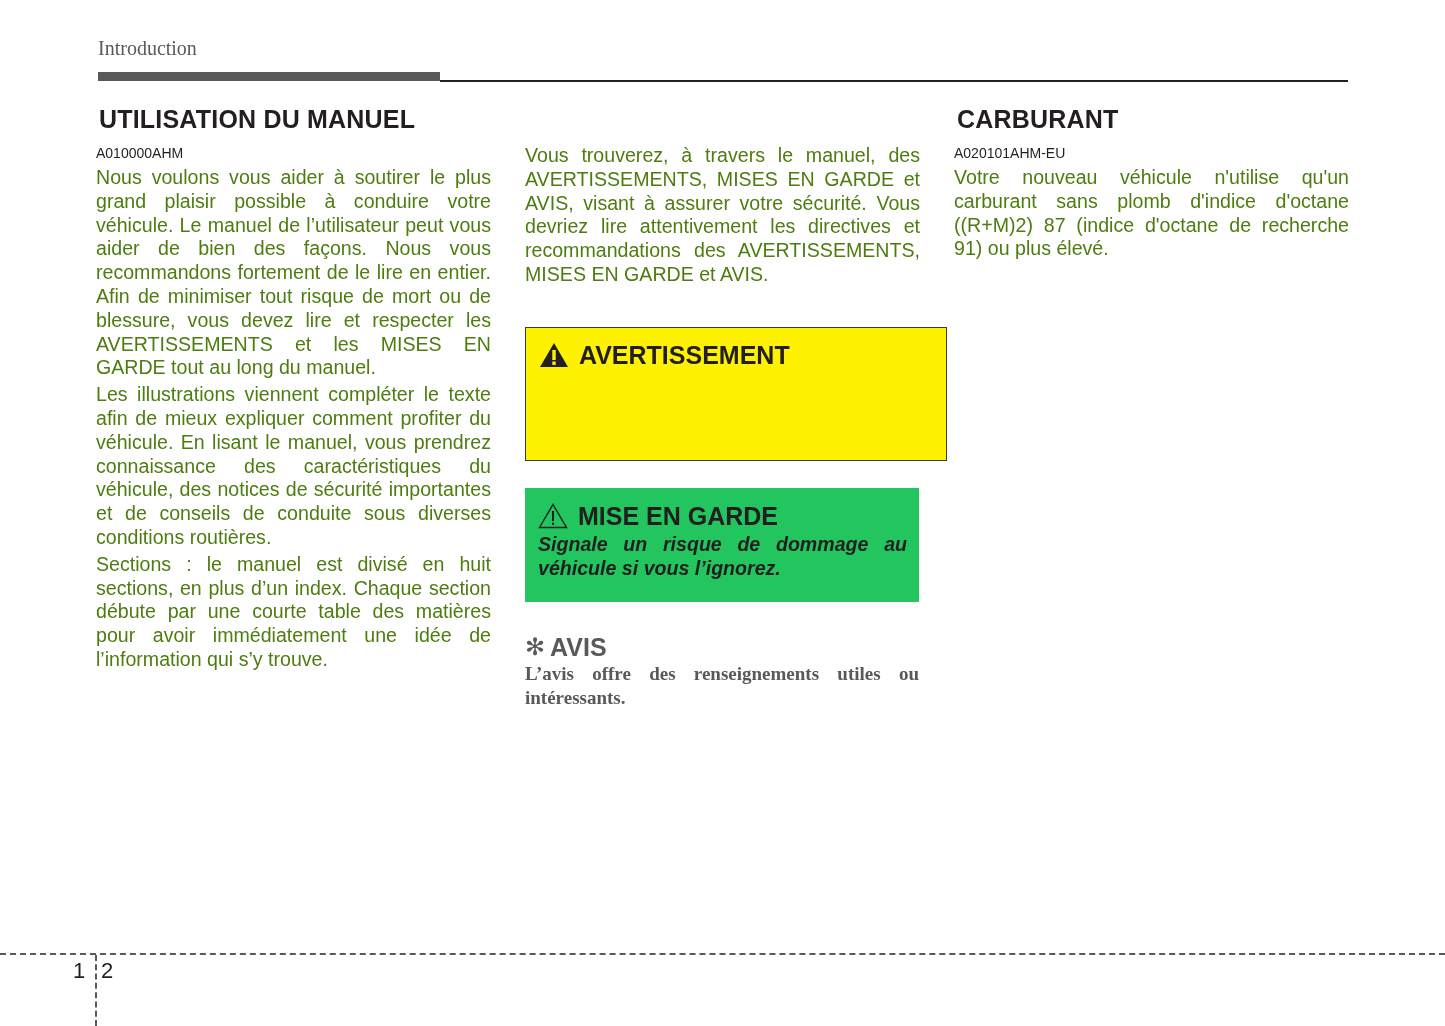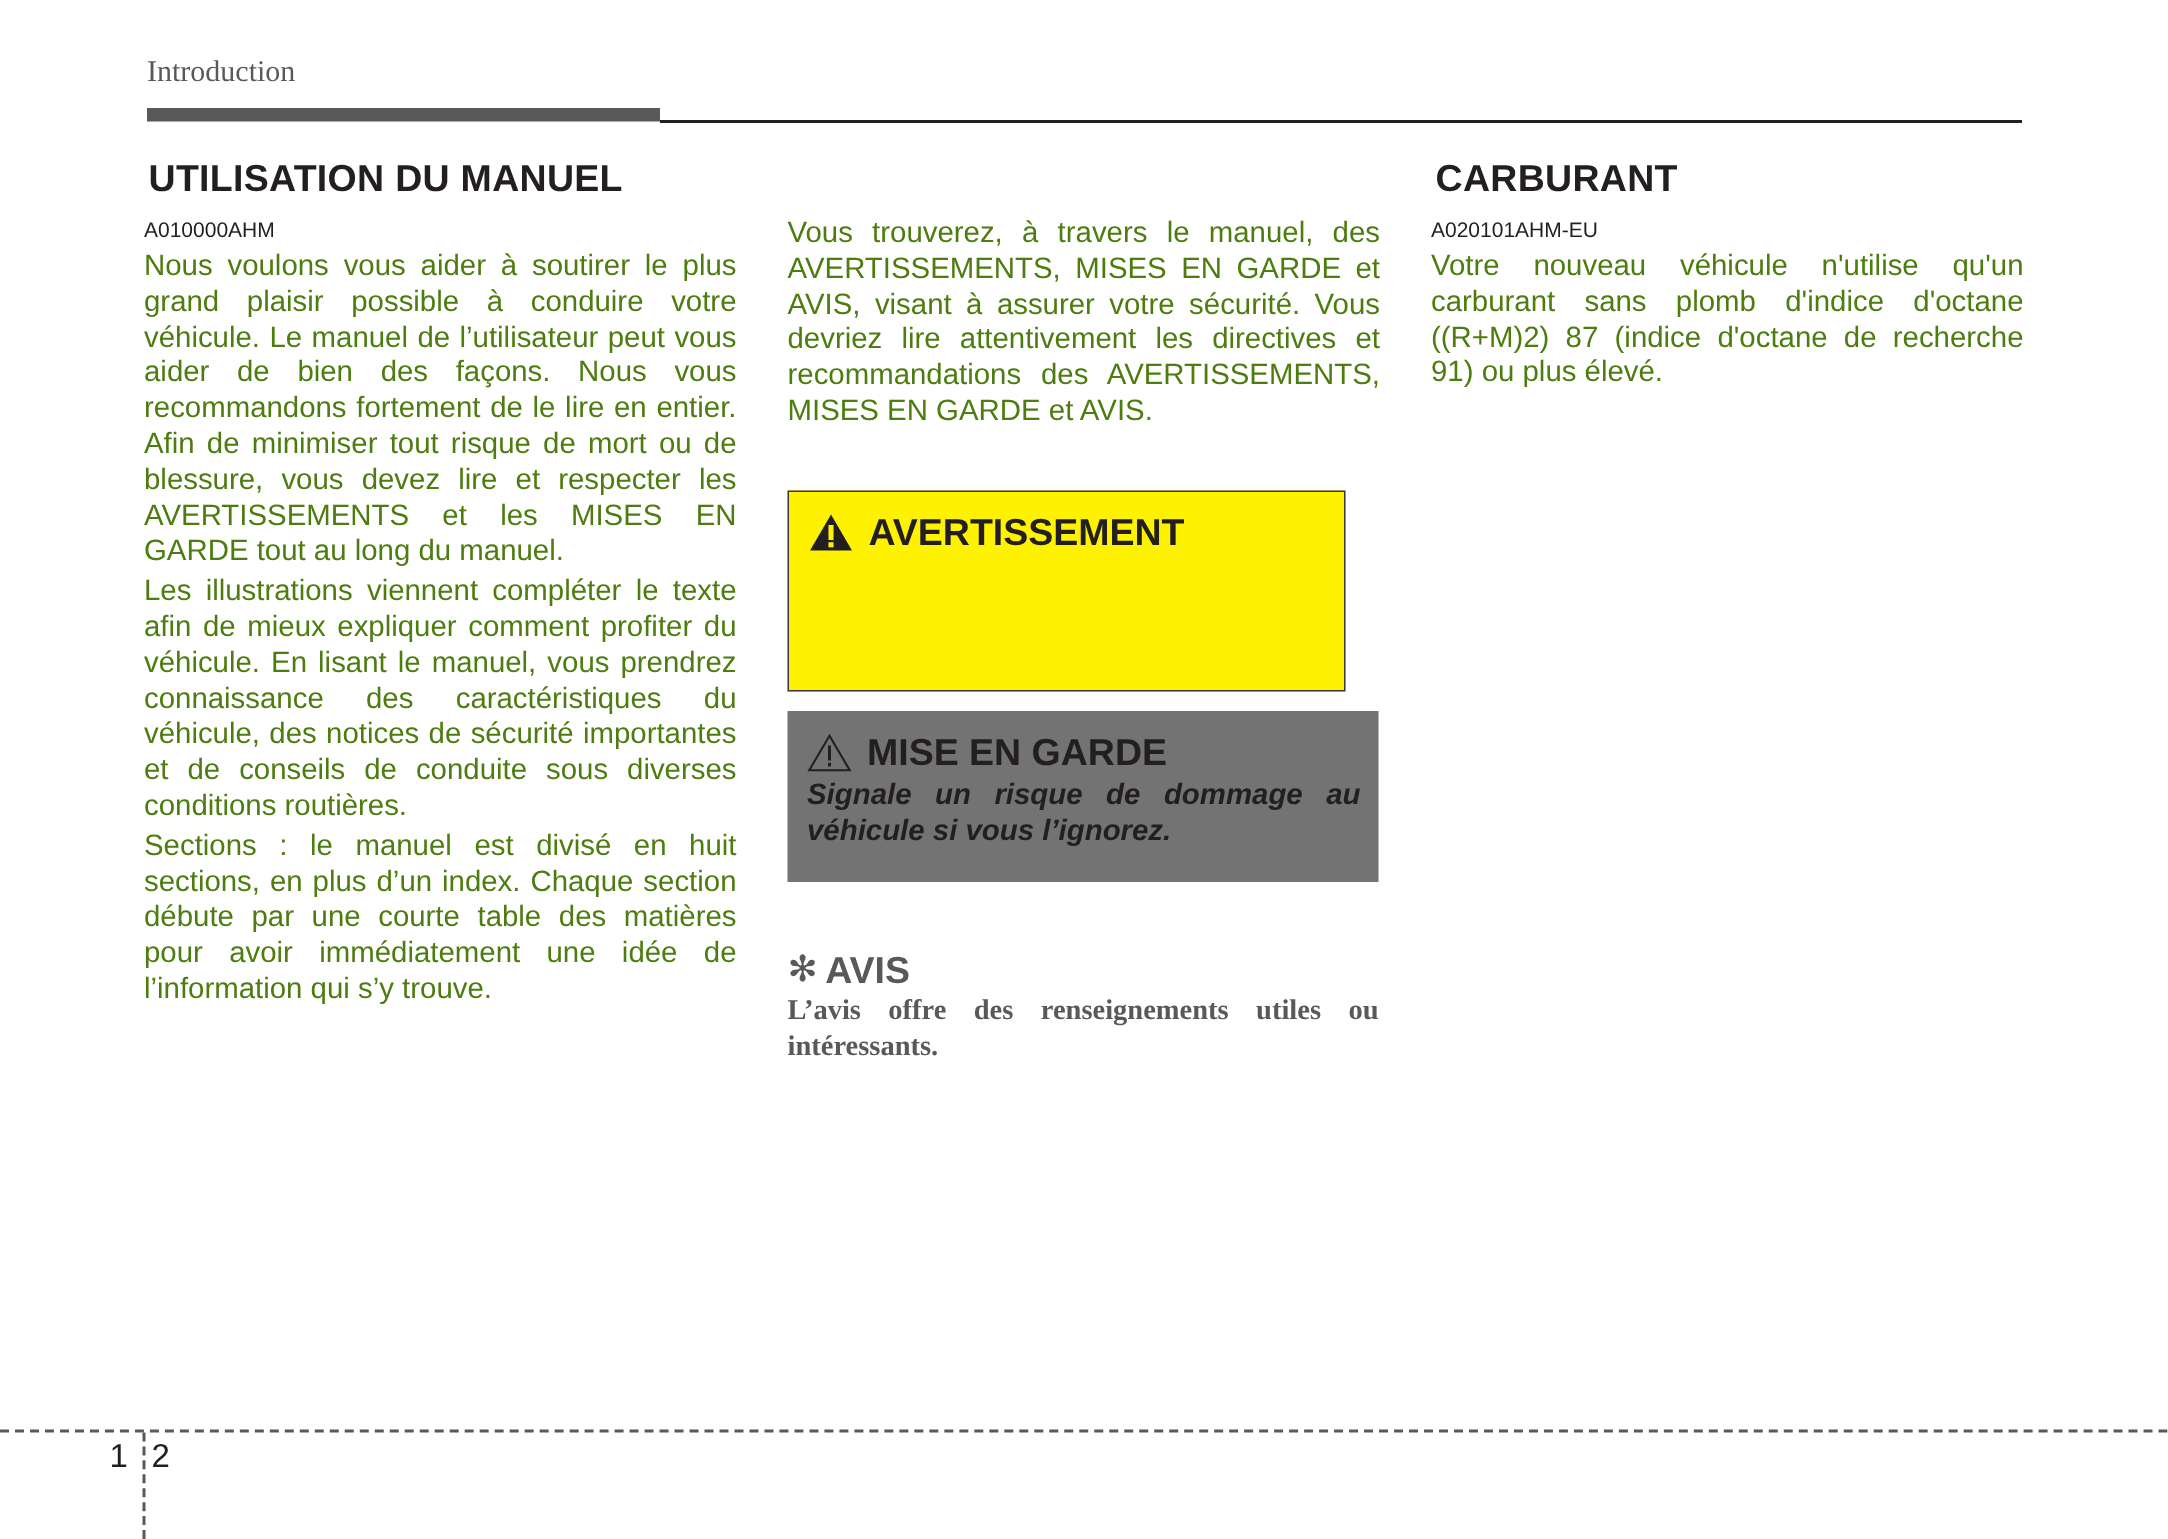--- a/index.html
+++ b/index.html
@@ -71,21 +71,21 @@
       margin: 0 0 3px 0;
       color: #4d7c0f;
     }
     .col-3 .body-text { margin-bottom: 0; }
     .col-3 .para-gap { height: 32px; }
 
     .box-warning {
       position: absolute;
       left: 525px;
       top: 327px;
-      width: 372px;
+      width: 422px;
       height: 134px;
       background: #fff200;
       border: 1.5px solid #3a3a3a;
       box-sizing: border-box;
       padding: 12px 12px 0 13px;
     }
     .box-title {
       display: flex;
       align-items: center;
       font-weight: bold;
@@ -104,24 +104,24 @@
       font-weight: bold;
       font-size: 19.6px;
       line-height: 23.8px;
       text-align: justify;
       text-align-last: left;
       color: #231f20;
     }
     .box-caution {
       position: absolute;
       left: 525px;
-      top: 474px;
+      top: 488px;
       width: 394px;
       height: 114px;
-      background: #737373;
+      background: #22c55e;
       box-sizing: border-box;
       padding: 13px 12px 0 13px;
     }
     .box-caution .box-body {
       font-style: italic;
     }
     .avis {
       position: absolute;
       left: 525px;
       top: 632px;

